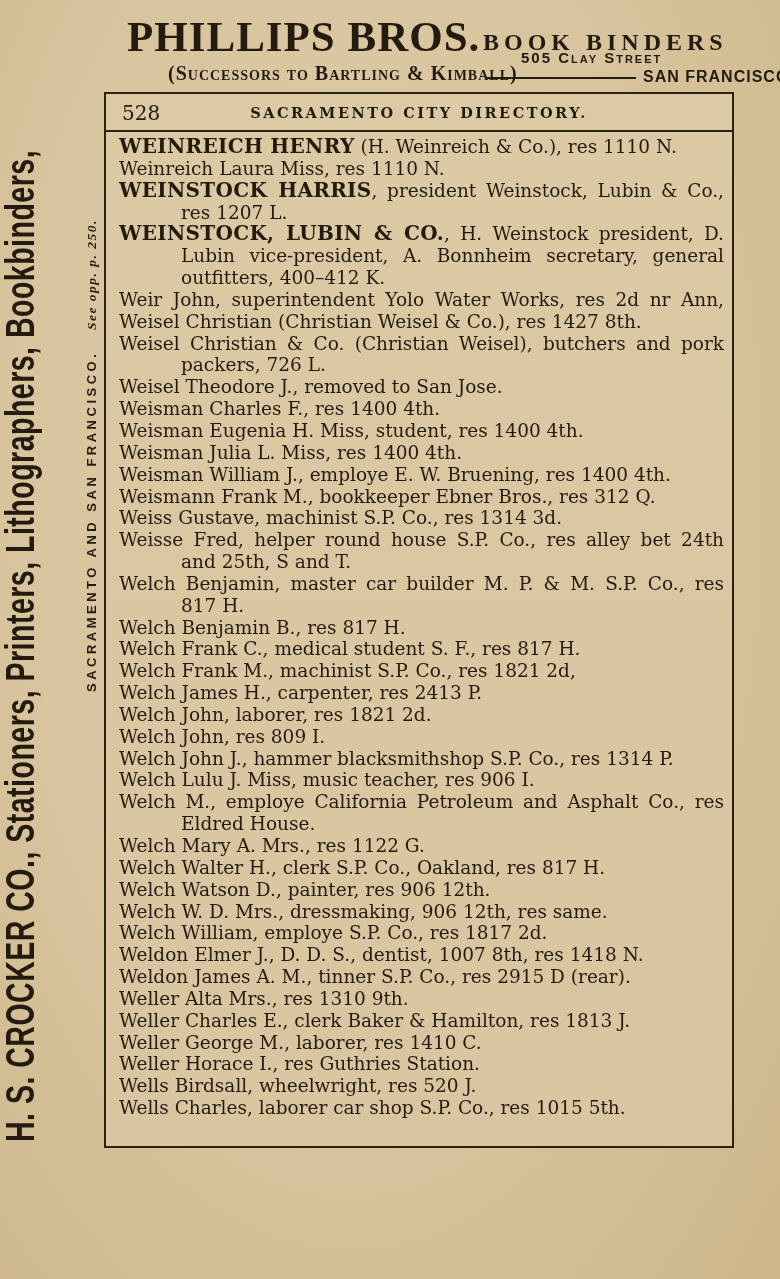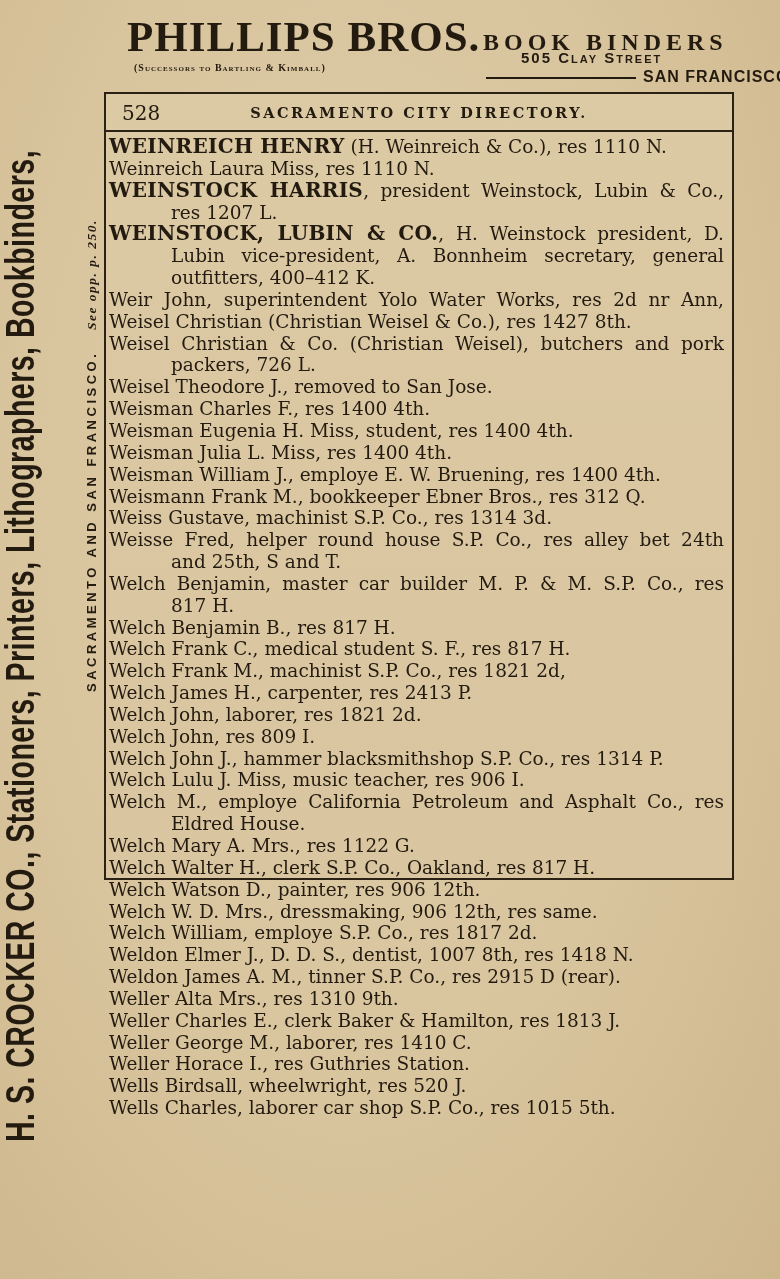--- a/index.html
+++ b/index.html
@@ -10,22 +10,22 @@
     font-family:"DejaVu Serif", serif;
     color:#241b10;
   }
   
   .banner-company{
     position:absolute;left:127px;top:12px;
     font-family:"Liberation Serif", serif;font-weight:bold;font-size:43px;
     letter-spacing:1px;white-space:nowrap;
   }
   .banner-successors{
-    position:absolute;left:134px;top:62px;
-    font-family:"Liberation Serif", serif;font-weight:bold;font-size:10px;
+    position:absolute;left:168px;top:62px;
+    font-family:"Liberation Serif", serif;font-weight:bold;font-size:20px;
     font-variant:small-caps;letter-spacing:1px;white-space:nowrap;
   }
   .banner-trade{
     position:absolute;left:483px;top:19px;
     font-family:"Liberation Serif", serif;font-weight:bold;font-size:24px;
     letter-spacing:5px;white-space:nowrap;margin-top:10px;
   }
   .banner-address{
     position:absolute;left:521px;top:49px;
     font-family:Liberation Sans, sans-serif;font-weight:bold;font-size:15px;
@@ -51,31 +51,31 @@
     writing-mode:vertical-rl;transform:rotate(180deg);
     font-family:"Liberation Sans", sans-serif;font-weight:bold;font-size:13px;
     letter-spacing:3.5px;white-space:nowrap;
   }
   .side-note{
     font-family:"Liberation Serif", serif;font-style:italic;font-weight:bold;
     font-size:13.5px;letter-spacing:1.5px;margin-top:14px;
   }
   
   .dirbox{
-    position:absolute;left:104px;top:92px;width:630px;height:788px;
+    position:absolute;left:104px;top:92px;width:630px;height:1056px;
     border:2.5px solid #2b2115;box-sizing:border-box;
     background:linear-gradient(#dccaa5,#d9c5a0);
   }
   .dirbox-header{position:relative;height:36px;border-bottom:2.5px solid #2b2115;}
   .page-number{position:absolute;left:16px;top:7px;font-size:20px;}
   .page-title{
     position:absolute;left:0;right:0;top:10px;text-align:center;
     font-size:14.5px;font-weight:bold;letter-spacing:2.5px;
   }
-  .entries{padding:4px 8px 0 3px;font-size:18.5px;line-height:21.85px;}
+  .entries{padding:4px 8px 0 13px;font-size:18.5px;line-height:21.85px;}
   .entry .line.cont{margin-left:62px;}
   .entry .line.fill{text-align:justify;text-align-last:justify;}
   .entry b{font-size:20px;letter-spacing:0.3px;}
 </style>
 </head>
 <body>
 
 <div class="banner-company">PHILLIPS BROS.</div>
 <div class="banner-successors">(Successors to Bartling &amp; Kimball)</div>
 <div class="banner-trade">BOOK BINDERS</div>

